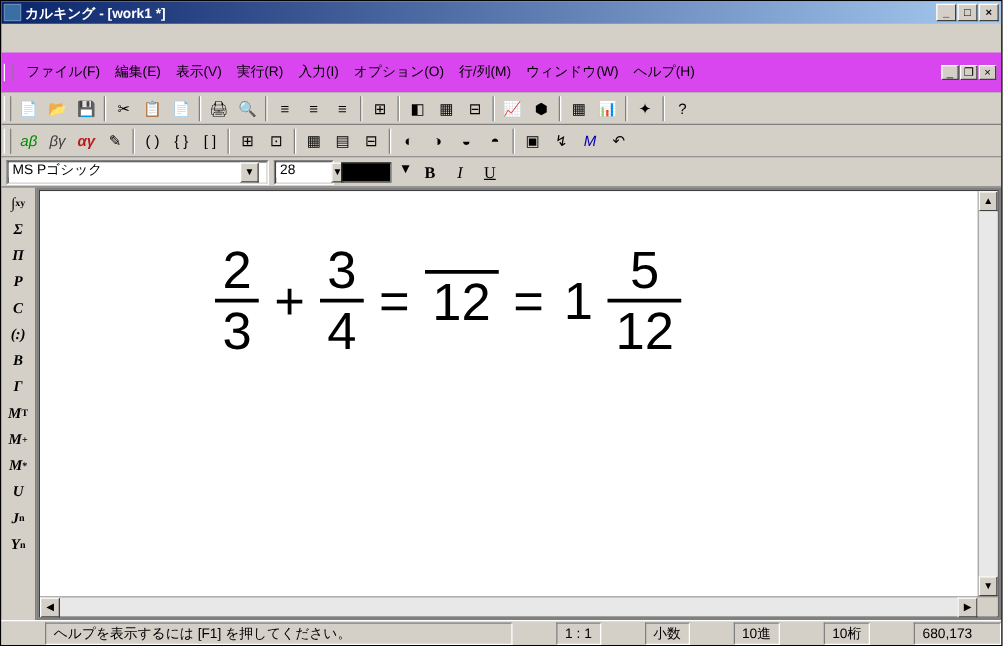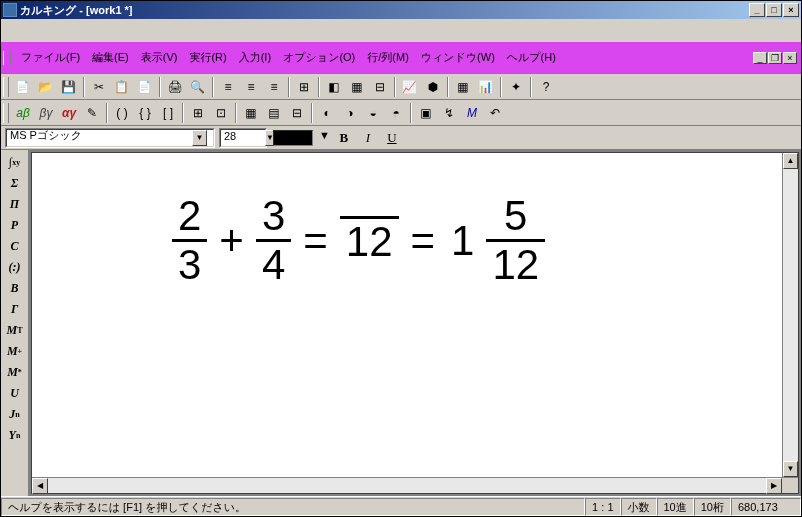--- a/index.html
+++ b/index.html
@@ -53,21 +53,21 @@
 .formula { position:absolute; top:40px; left:140px; font-family:Arial,sans-serif; font-size:42px; display:flex; align-items:center; gap:8px;}
 .frac { display:inline-flex;flex-direction:column;align-items:center;line-height:1;}
 .frac .num,.frac .den { padding:2px 6px;}
 .frac .bar { width:100%;height:3px;background:#000;}
 .op { padding:0 4px;}
 .scrollv { width:16px;background:#d4d0c8;border-left:1px solid #808080;display:flex;flex-direction:column;}
 .sbtn { height:16px;background:#d4d0c8;border:1px solid #fff;border-right-color:#404040;border-bottom-color:#404040;font-size:8px;text-align:center;line-height:14px;}
 .strack{flex:1;background:#e8e8e8;}
 .scrollh { height:16px;background:#d4d0c8;border-top:1px solid #808080;display:flex;}
 .statusbar { height:20px;background:#d4d0c8;border-top:1px solid #fff;display:flex;align-items:center;font-size:11px;}
-.statusbar .cell { border:1px solid #808080;border-right-color:#fff;border-bottom-color:#fff;padding:1px 6px;height:18px;line-height:14px;}
+.statusbar .cell { border:1px solid #808080;border-right-color:#fff;border-bottom-color:#fff;padding:1px 6px;height:18px;line-height:14px;margin-left:35px;}
 .statusbar .main { flex:1;}
 </style>
 </head>
 <body>
 
 <div class="titlebar">
   <div class="icon"></div>
   <div class="title">カルキング - [work1 *]</div>
   <div class="winbtns">
     <div class="winbtn">_</div>

